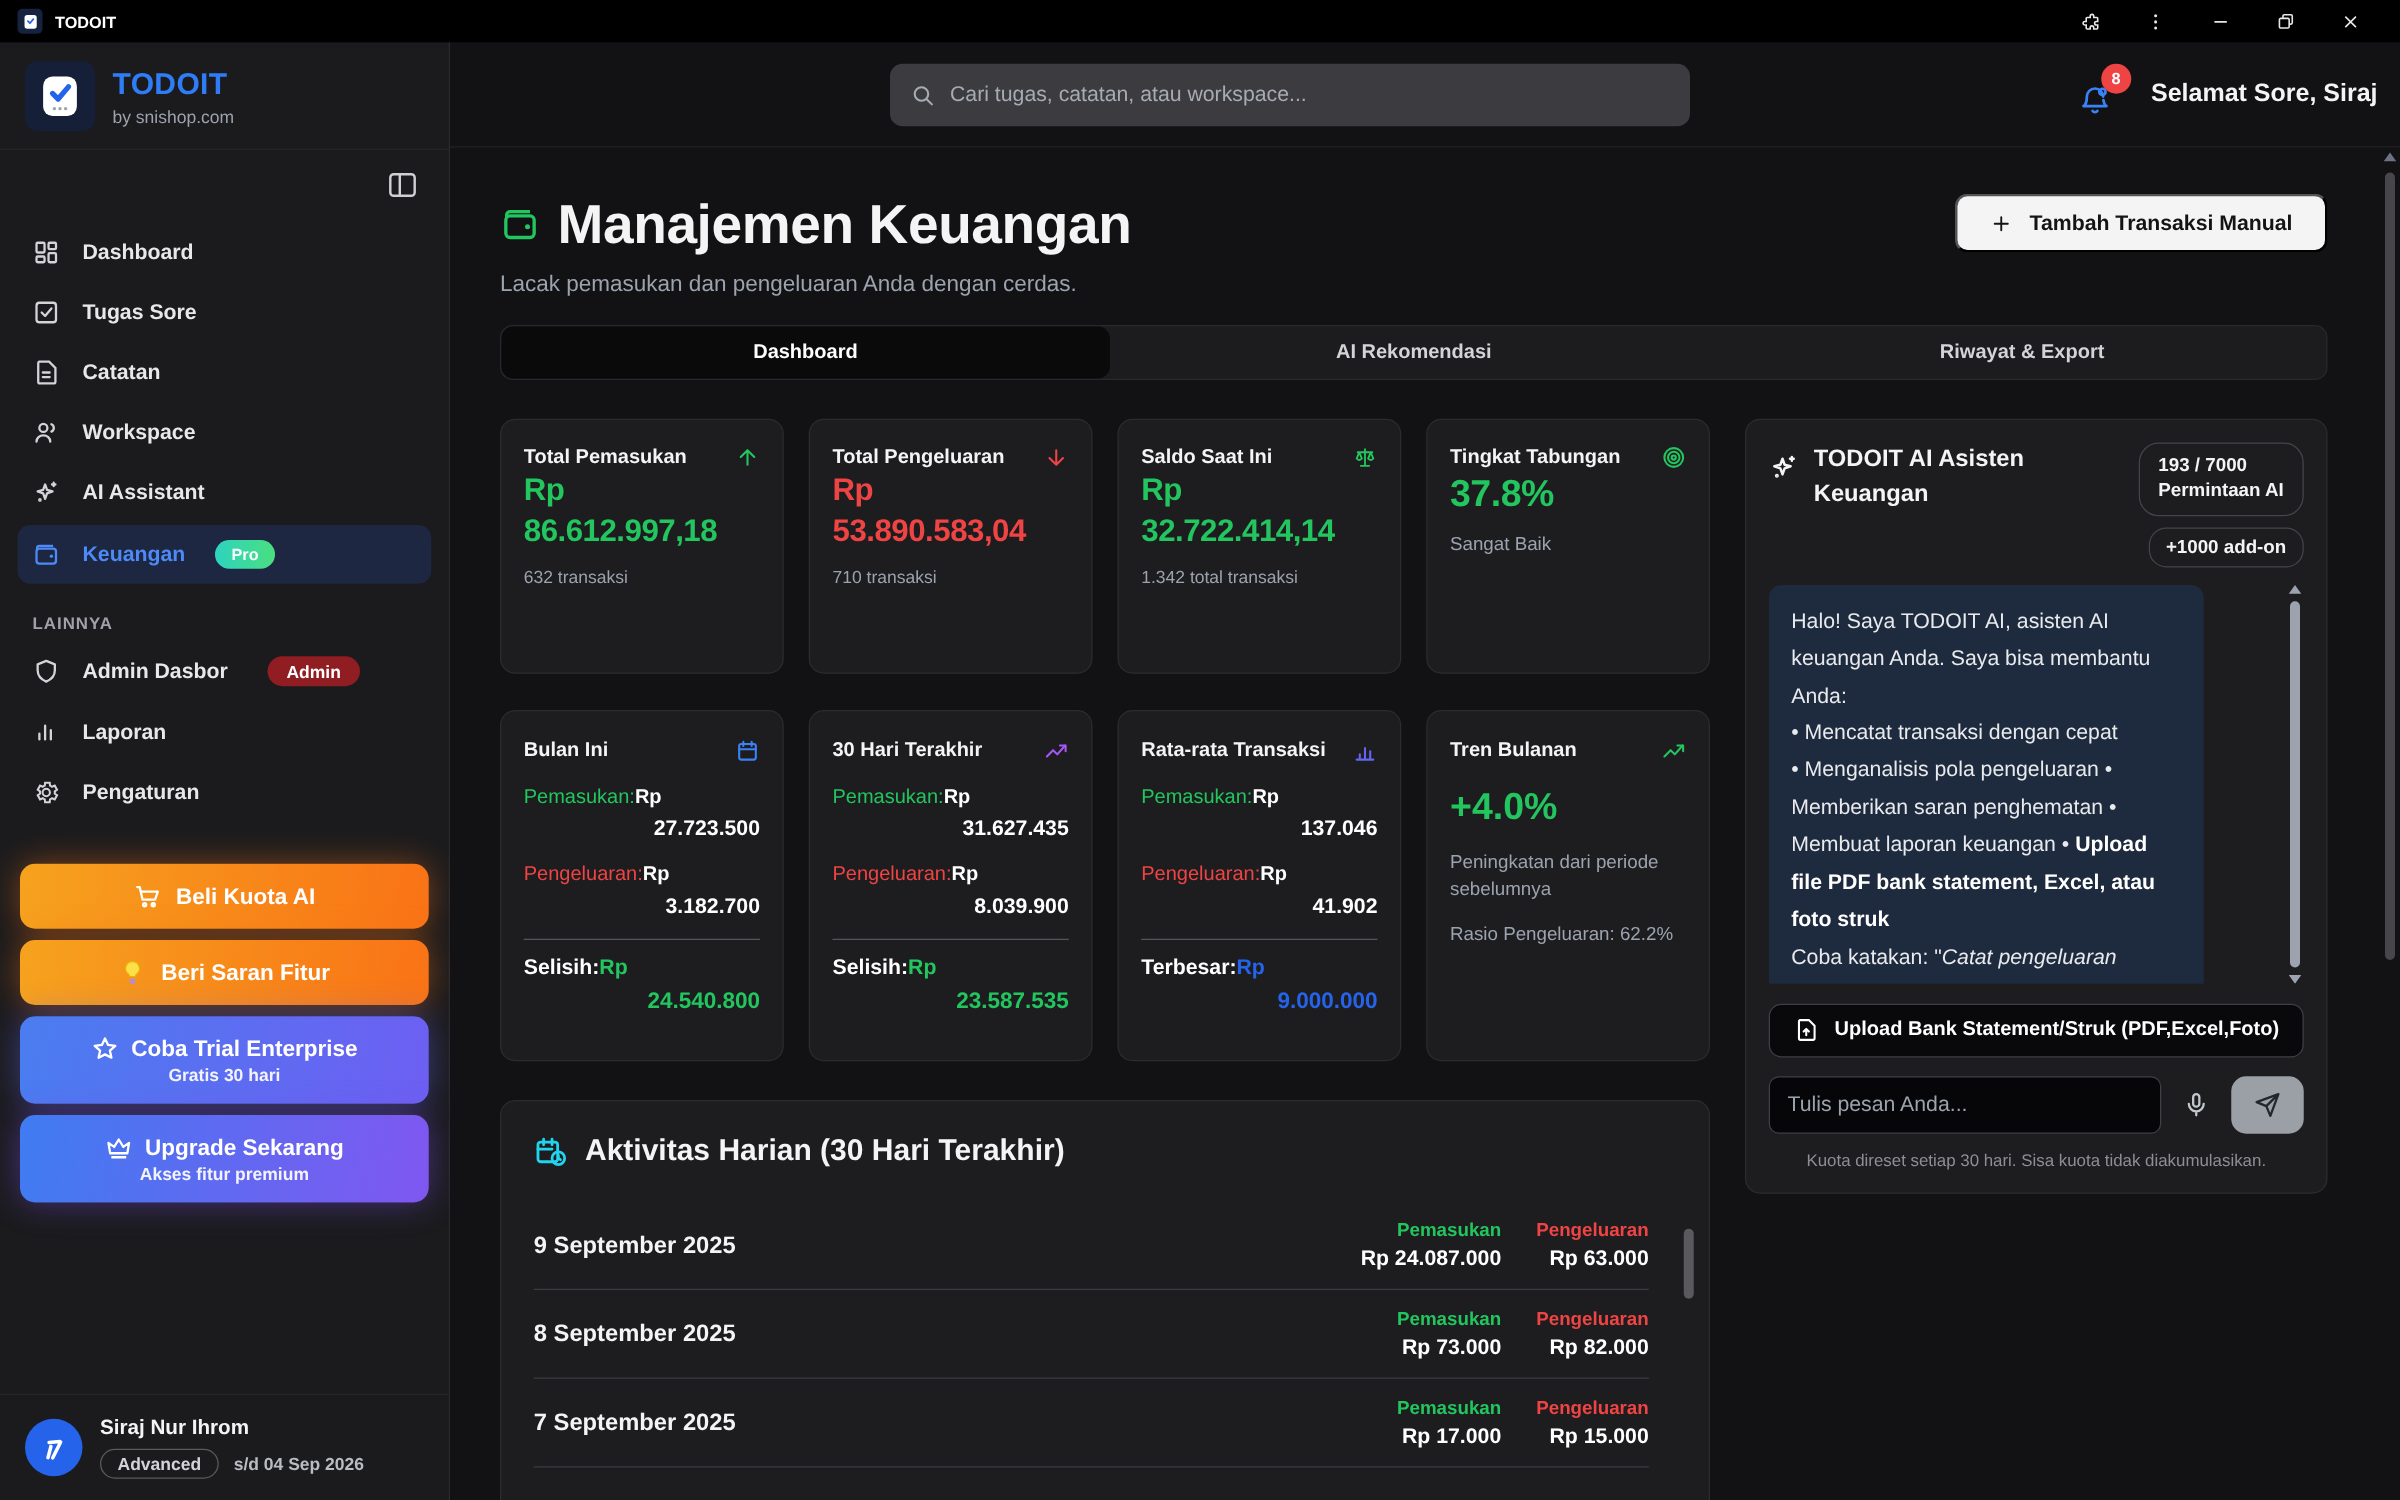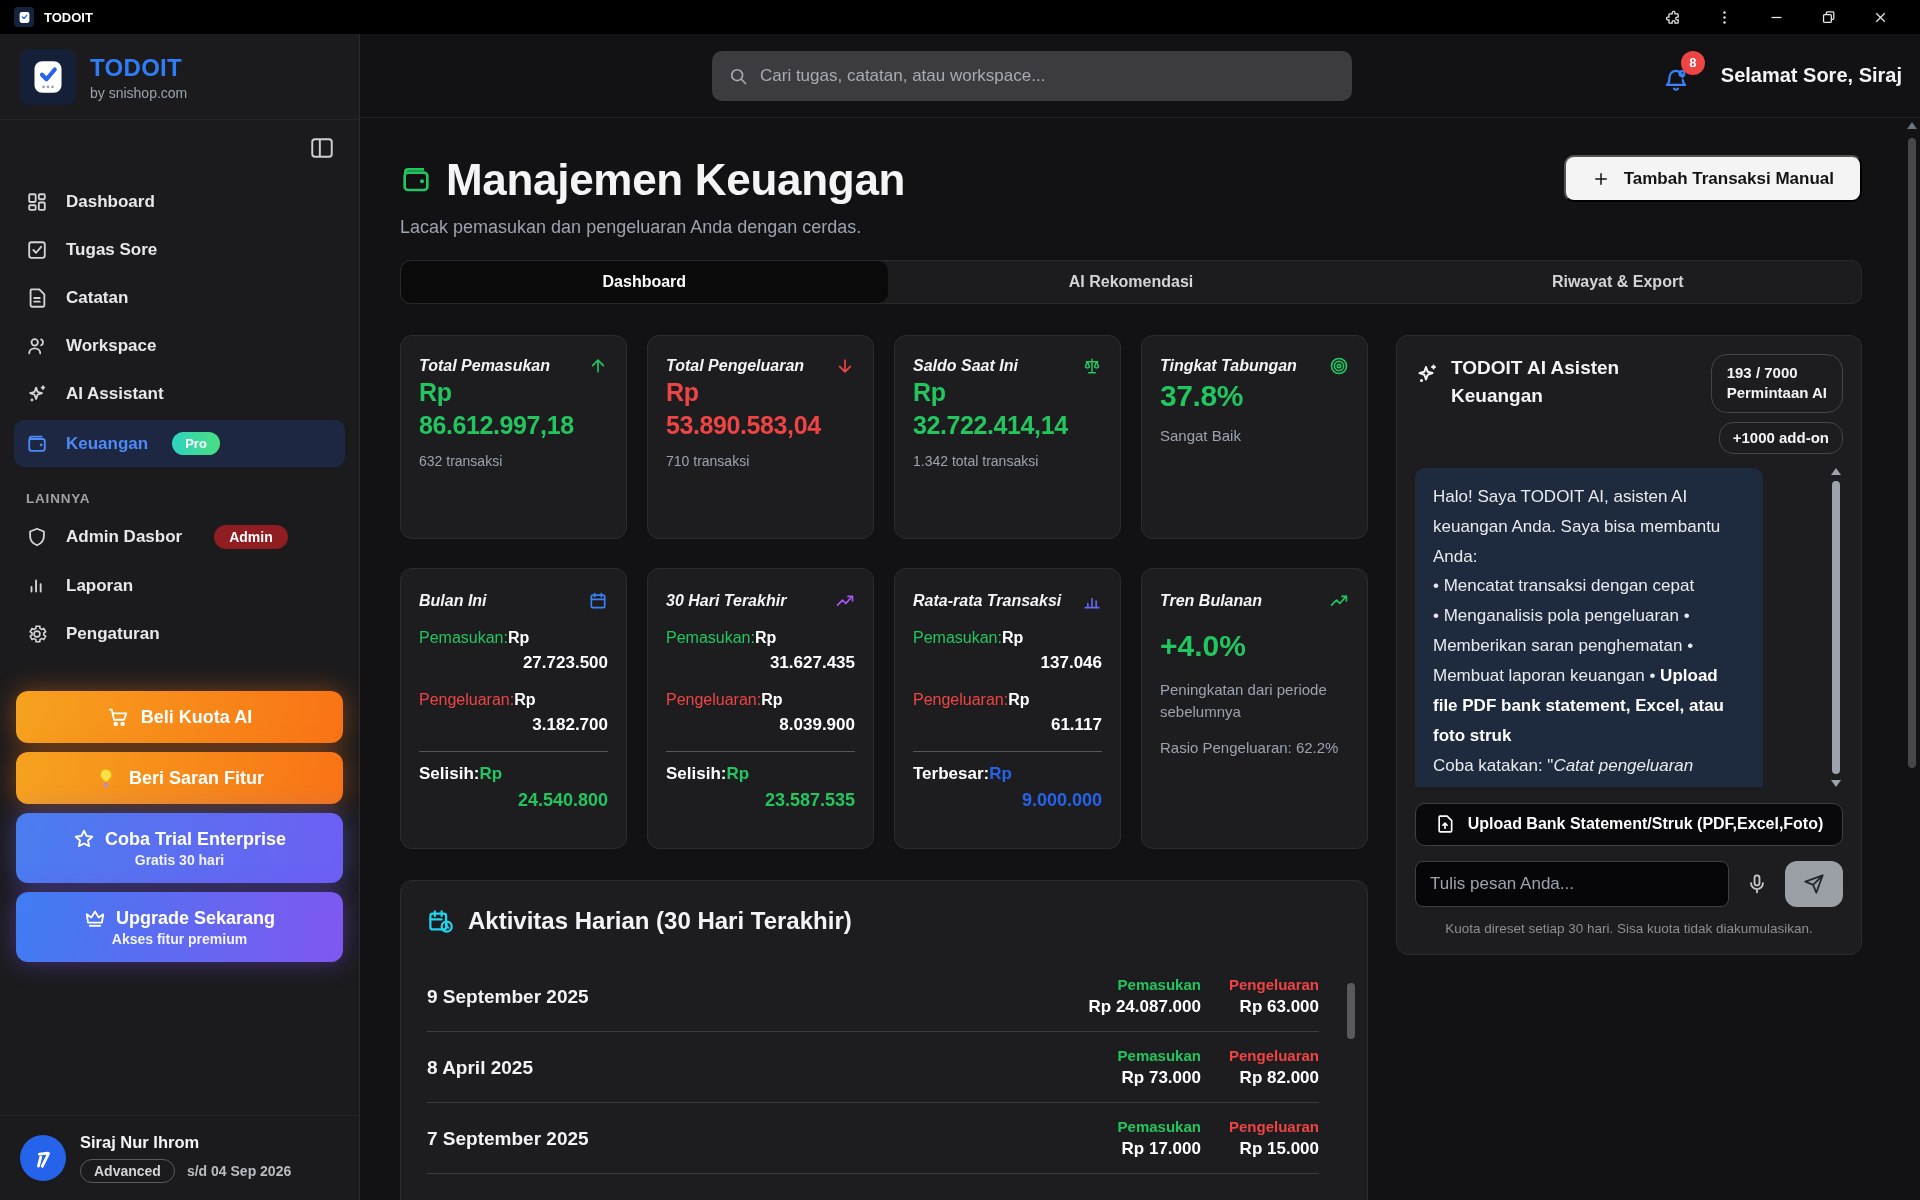--- a/index.html
+++ b/index.html
@@ -81,21 +81,21 @@
   .tab { flex:1; display:flex; align-items:center; justify-content:center; font-size:16px; font-weight:600; color:#d2d4d8; cursor:pointer; }
   .tab.active { background:#0a0a0b; border-radius:10px; color:#fff; }
 
   .columns { display:flex; gap:28px; margin-top:31px; }
   .left-col { width:968px; flex-shrink:0; }
   .right-col { width:466px; flex-shrink:0; }
 
   .grid4 { display:grid; grid-template-columns:repeat(4,1fr); gap:20px; }
   .card { background:#1d1d20; border:1px solid #2c2c2f; border-radius:12px; padding:20px 18px; overflow:hidden; }
   .stat-card { height:204px; }
-  .card-title-row { display:flex; align-items:center; justify-content:space-between;font-style:italic; }
+  .card-title-row { display:flex; align-items:center; justify-content:space-between; }
   .card-title { font-size:16px; font-weight:600; color:#f4f4f5; }
   .card-title-row svg { width:20px; height:20px; flex-shrink:0; }
   .stat-value { font-size:25px; font-weight:700; line-height:1.32; letter-spacing:-.4px; }
   .stat-sub { margin-top:11px; font-size:14px; color:#9ca3af; }
   .c-green { color:#22c55e; } .c-red { color:#ef4444; }
   .i-green { color:#22c55e; } .i-red { color:#ef4444; } .i-blue { color:#3b82f6; }
   .i-purple { color:#a855f7; } .i-indigo { color:#6366f1; } .i-cyan { color:#22d3ee; }
 
   .periods { margin-top:29px; }
   .period-card { height:281px; padding:22px 18px; }
@@ -511,21 +511,21 @@
                 <svg class="i-indigo" viewBox="0 0 24 24" fill="none" stroke="currentColor" stroke-width="2" stroke-linecap="round">
                     <path d="M4 20h16M7 20v-5M12 20V9M17 20v-8"></path>
                   </svg>
               </div>
               <div class="pgroup">
                 <span class="plabel-inc">Pemasukan:</span><span class="pcur">Rp</span>
                 <span class="pnum">137.046</span>
               </div>
               <div class="pgroup">
                 <span class="plabel-exp">Pengeluaran:</span><span class="pcur">Rp</span>
-                <span class="pnum">61.117</span>
+                <span class="pnum">41.902</span>
               </div>
               <hr class="pdivider">
               <div class="ptotal">
                 <span>Terbesar:</span><span class="tcur-blue">Rp</span>
                 <span class="tnum tnum-blue">9.000.000</span>
               </div>
             </div>
 
             <div class="card period-card">
               <div class="card-title-row">
@@ -559,21 +559,21 @@
                     <div class="act-col-label c-green">Pemasukan</div>
                     <div class="act-col-value">Rp 24.087.000</div>
                   </div>
                   <div class="act-col">
                     <div class="act-col-label c-red">Pengeluaran</div>
                     <div class="act-col-value">Rp 63.000</div>
                   </div>
                 </div>
               </div>
               <div class="act-row">
-                <span class="act-date">8 April 2025</span>
+                <span class="act-date">8 September 2025</span>
                 <div class="act-cols">
                   <div class="act-col">
                     <div class="act-col-label c-green">Pemasukan</div>
                     <div class="act-col-value">Rp 73.000</div>
                   </div>
                   <div class="act-col">
                     <div class="act-col-label c-red">Pengeluaran</div>
                     <div class="act-col-value">Rp 82.000</div>
                   </div>
                 </div>

